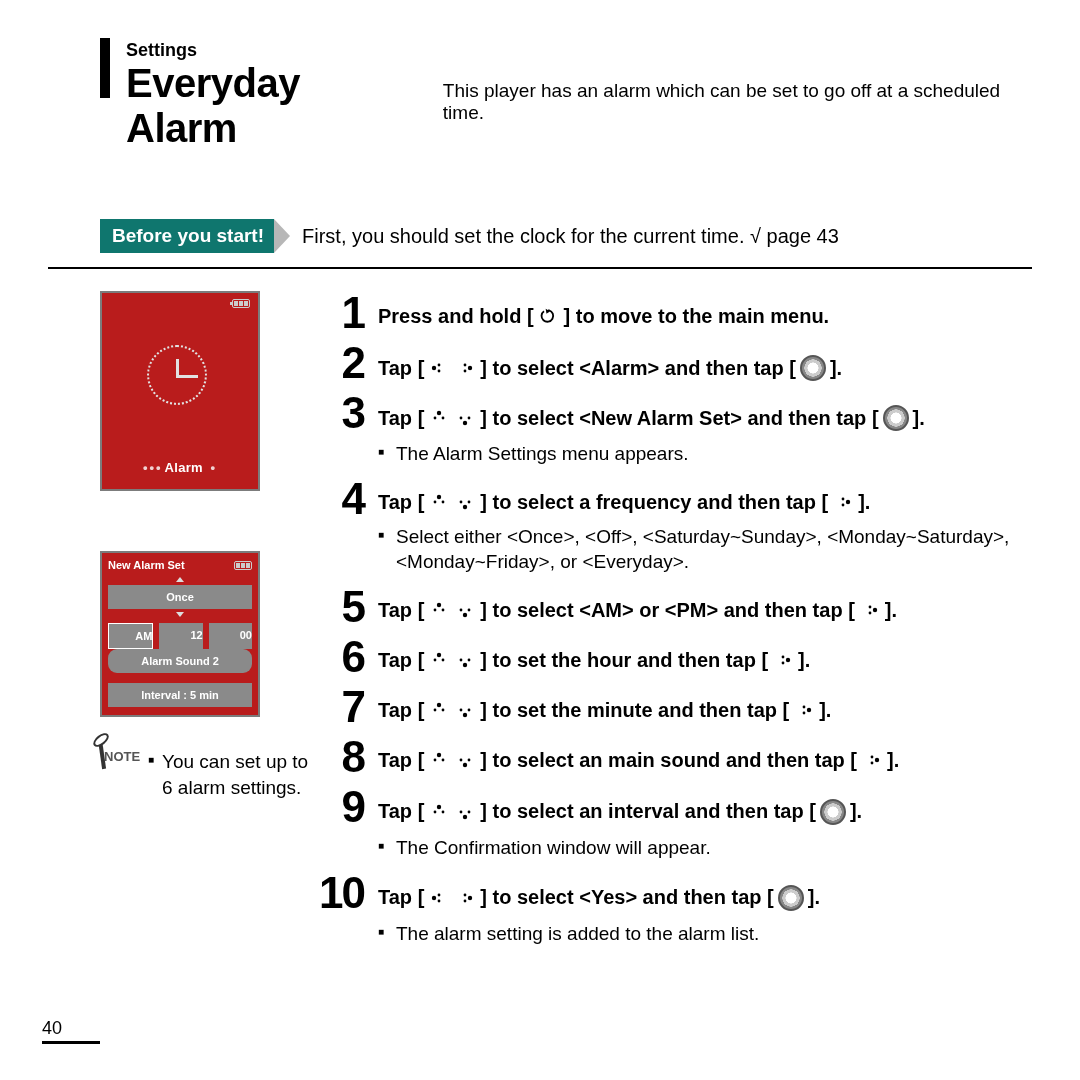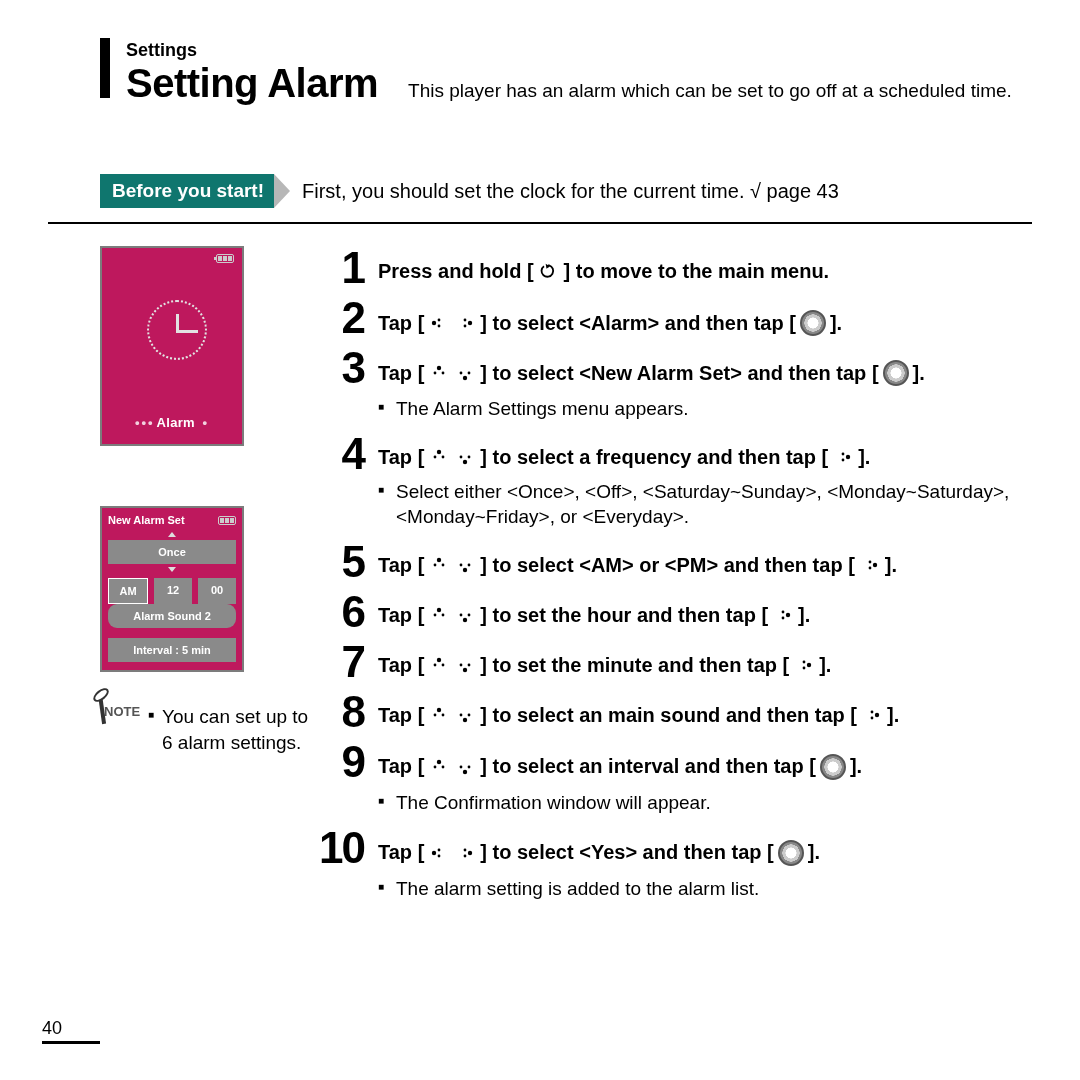--- a/index.html
+++ b/index.html
@@ -50,23 +50,23 @@
     position: absolute;
     top: 0; right: -16px;
     border-top: 17px solid transparent;
     border-bottom: 17px solid transparent;
     border-left: 16px solid #b7b7b7;
   }
   .before-text { font-size: 20px; }
   .main { display: flex; margin-top: 22px; padding-left: 52px; }
   .left-col { width: 210px; flex-shrink: 0; }
   .screen {
-    width: 144px;
+    width: 160px;
     border: 2px solid #7c7c7c;
-    background: #be185d;
+    background: #b91c1c;
     color: #fff;
     font-size: 12px;
   }
   .screen.top { height: 200px; position: relative; }
   .battery {
     width: 18px; height: 9px;
     border: 1px solid #ccc;
     border-radius: 2px;
     position: absolute;
     top: 6px; right: 8px;
@@ -134,21 +134,21 @@
   }
   .tri.up { border-bottom:5px solid #ddd; top:-8px;}
   .tri.dn { border-top:5px solid #ddd; bottom:-8px;}
   .btn-row.once { margin-top: 10px; margin-bottom: 10px; }
   .time-row {
     display: flex; gap: 6px;
     margin-top: 14px;
   }
   .time-row .pill {
     flex:1; background:#8a8a8a;
-    padding:6px 0; text-align:center;
+    padding:6px 0; text-align:right;
     font-size:11px; font-weight:bold;
   }
   .time-row .pill.sel {
     border: 1px solid #fff;
   }
   .note-row { display:flex; gap: 12px; margin-top: 22px; align-items:flex-start; font-size: 17px; }
   .note-icon {
     width: 30px; height: 30px;
     border: 2px solid #333;
     transform: rotate(-8deg);
@@ -216,21 +216,21 @@
   .note-block { display:flex; align-items:center; width:36px; }
 </style>
 </head>
 <body>
 
 <div class="page-rule"></div>
 
 <div class="hdr">
   <div class="hdr-crumb">Settings</div>
   <div class="hdr-row">
-    <div class="hdr-title">Setting Alarm</div>
+    <div class="hdr-title">Everyday Alarm</div>
     <div class="hdr-desc">This player has an alarm which can be set to go off at a scheduled time.</div>
   </div>
 </div>
 
 <div class="before-row">
   <div class="before-flag">Before you start!</div>
   <div class="before-text">First, you should set the clock for the current time. √ page 43</div>
 </div>
 
 <div class="main">

